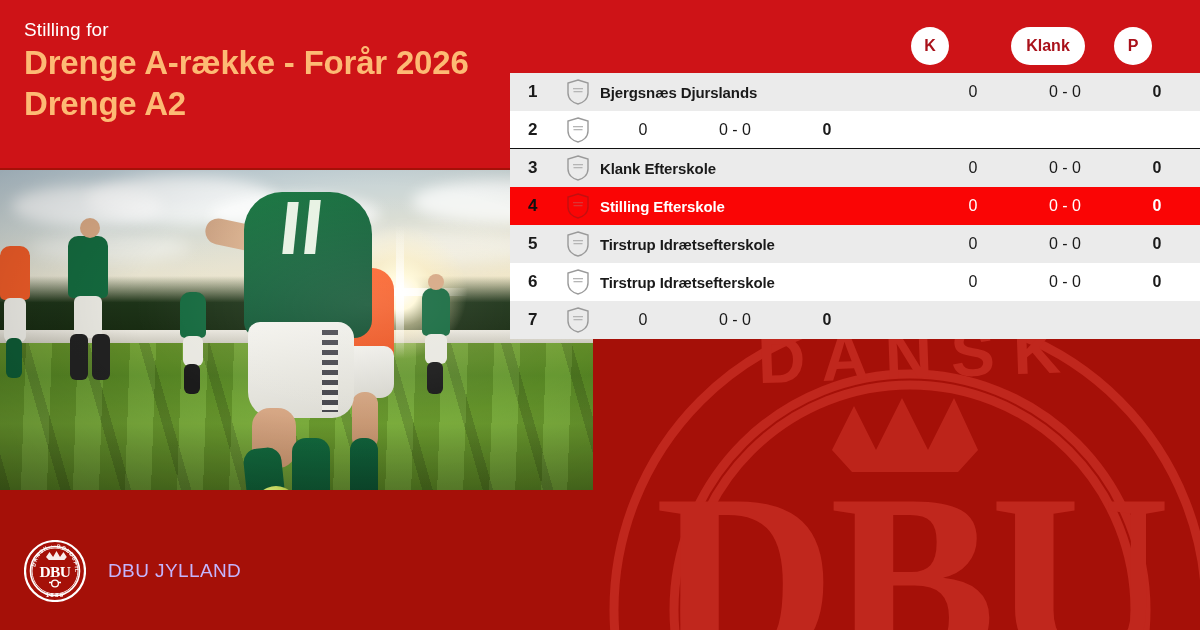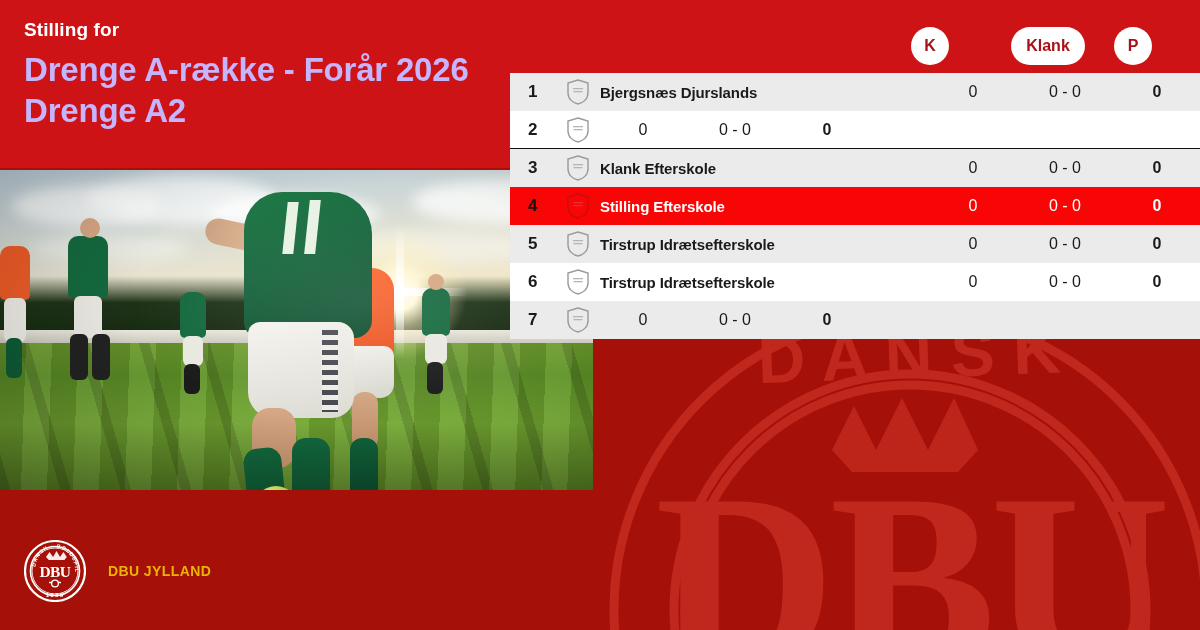--- a/index.html
+++ b/index.html
@@ -99,22 +99,22 @@
 
   
   .bp { position:absolute; }
   .bp .t { position:absolute; border-radius:10px 10px 5px 5px; }
   .bp .l { position:absolute; border-radius:6px; }
 
   .photo-vig { position:absolute; inset:0; background:radial-gradient(ellipse at 62% 42%, rgba(255,255,255,.12) 0%, rgba(0,0,0,0) 45%, rgba(0,0,0,.22) 100%); }
 
   
   .title-wrap { position:absolute; left:24px; top:18px; width:520px; z-index:5; }
-  .eyebrow { color:#fff; font-size:19px; font-weight:700; letter-spacing:.1px; line-height:1.25; }
-  .headline { color:#c4b5fd; font-size:33px; font-weight:700; line-height:1.26; letter-spacing:-.2px; margin-top:7px; white-space:nowrap; }
+  .eyebrow { color:#fff; font-size:19px; font-weight:400; letter-spacing:.1px; line-height:1.25; }
+  .headline { color:#fdba74; font-size:33px; font-weight:700; line-height:1.26; letter-spacing:-.2px; margin-top:0; white-space:nowrap; }
   .headline .l2 { display:block; }
 
   
   .table { position:absolute; left:510px; top:73px; width:690px; z-index:6; }
   .thead { position:absolute; left:0; top:-46px; width:690px; height:46px; }
   .pill {
     position:absolute; top:0; height:38px; background:#fff; color:#A9111A;
     font-size:16px; font-weight:700; display:flex; align-items:center; justify-content:center;
   }
   .pill.k     { left:401px; width:38px; border-radius:19px; }
@@ -135,21 +135,21 @@
   .c-team  { flex:1; font-size:15px; font-weight:700; letter-spacing:-.1px; }
   .c-k     { width:86px; text-align:center; font-size:16px; font-weight:400; }
   .c-score { width:98px; text-align:center; font-size:16px; font-weight:400; }
   .c-p     { width:86px; text-align:center; font-size:16px; font-weight:700; }
   .row.hl .c-k, .row.hl .c-score { font-weight:400; }
 
   .crest { width:22px; height:26px; display:block; }
 
   
   .footer { position:absolute; left:24px; bottom:28px; display:flex; align-items:center; gap:22px; z-index:6; }
-  .footer-name { color:#eab308; font-size:14px; font-weight:700; letter-spacing:.4px; }
+  .footer-name { color:#c4b5fd; font-size:19px; font-weight:400; letter-spacing:.4px; }
   .dbu-logo { width:62px; height:62px; display:block; }
 </style>
 </head>
 <body>
 
 <div class="stage">
 
   <div class="bg-lower"></div>
   <div class="bg-header"></div>
 

